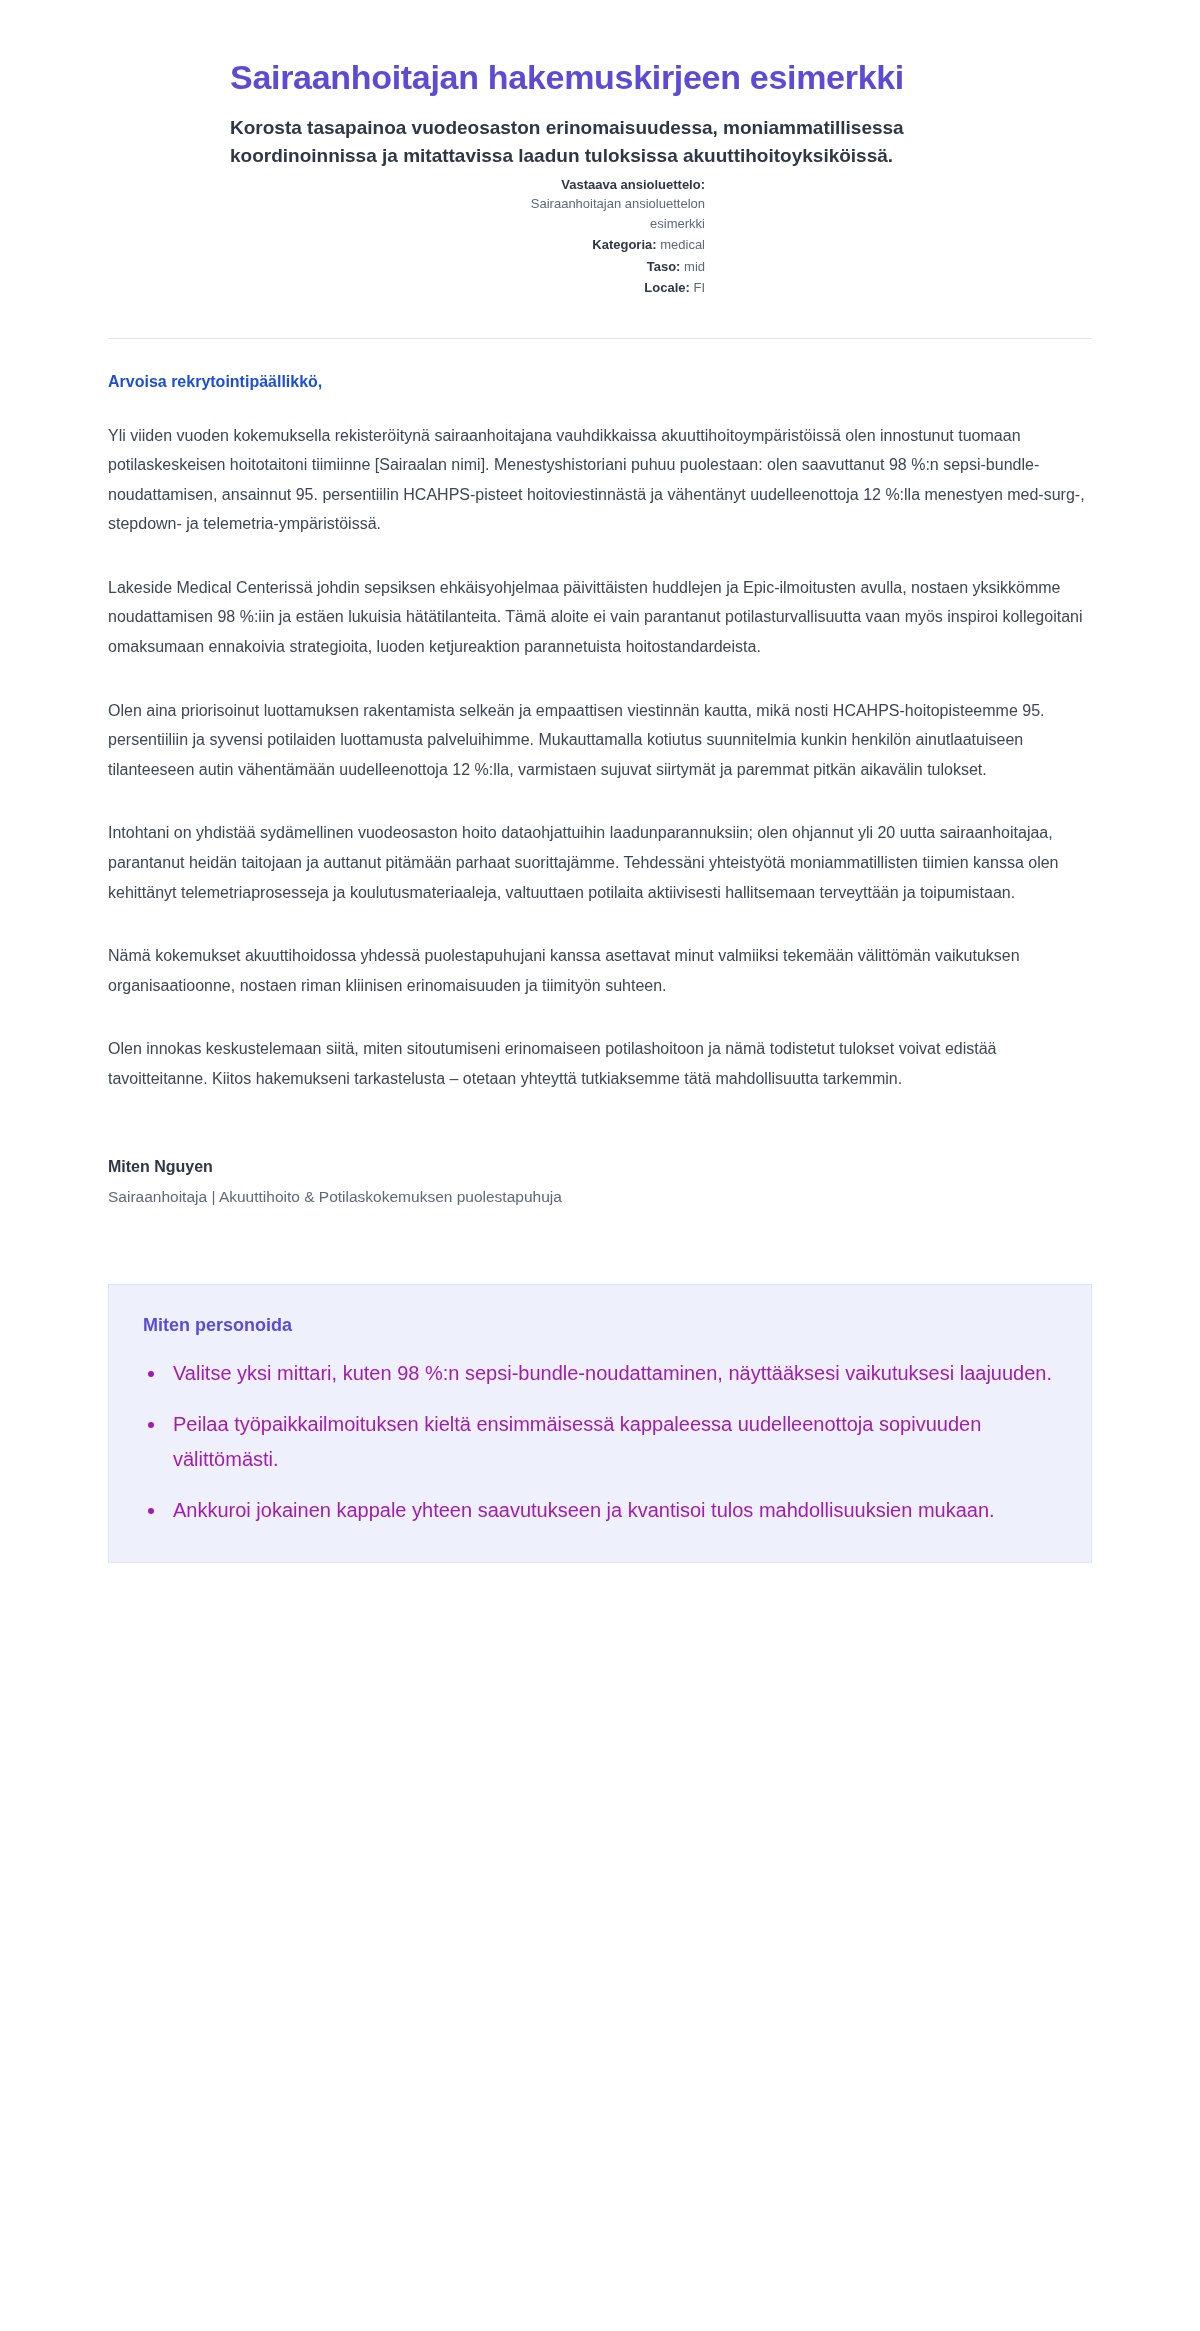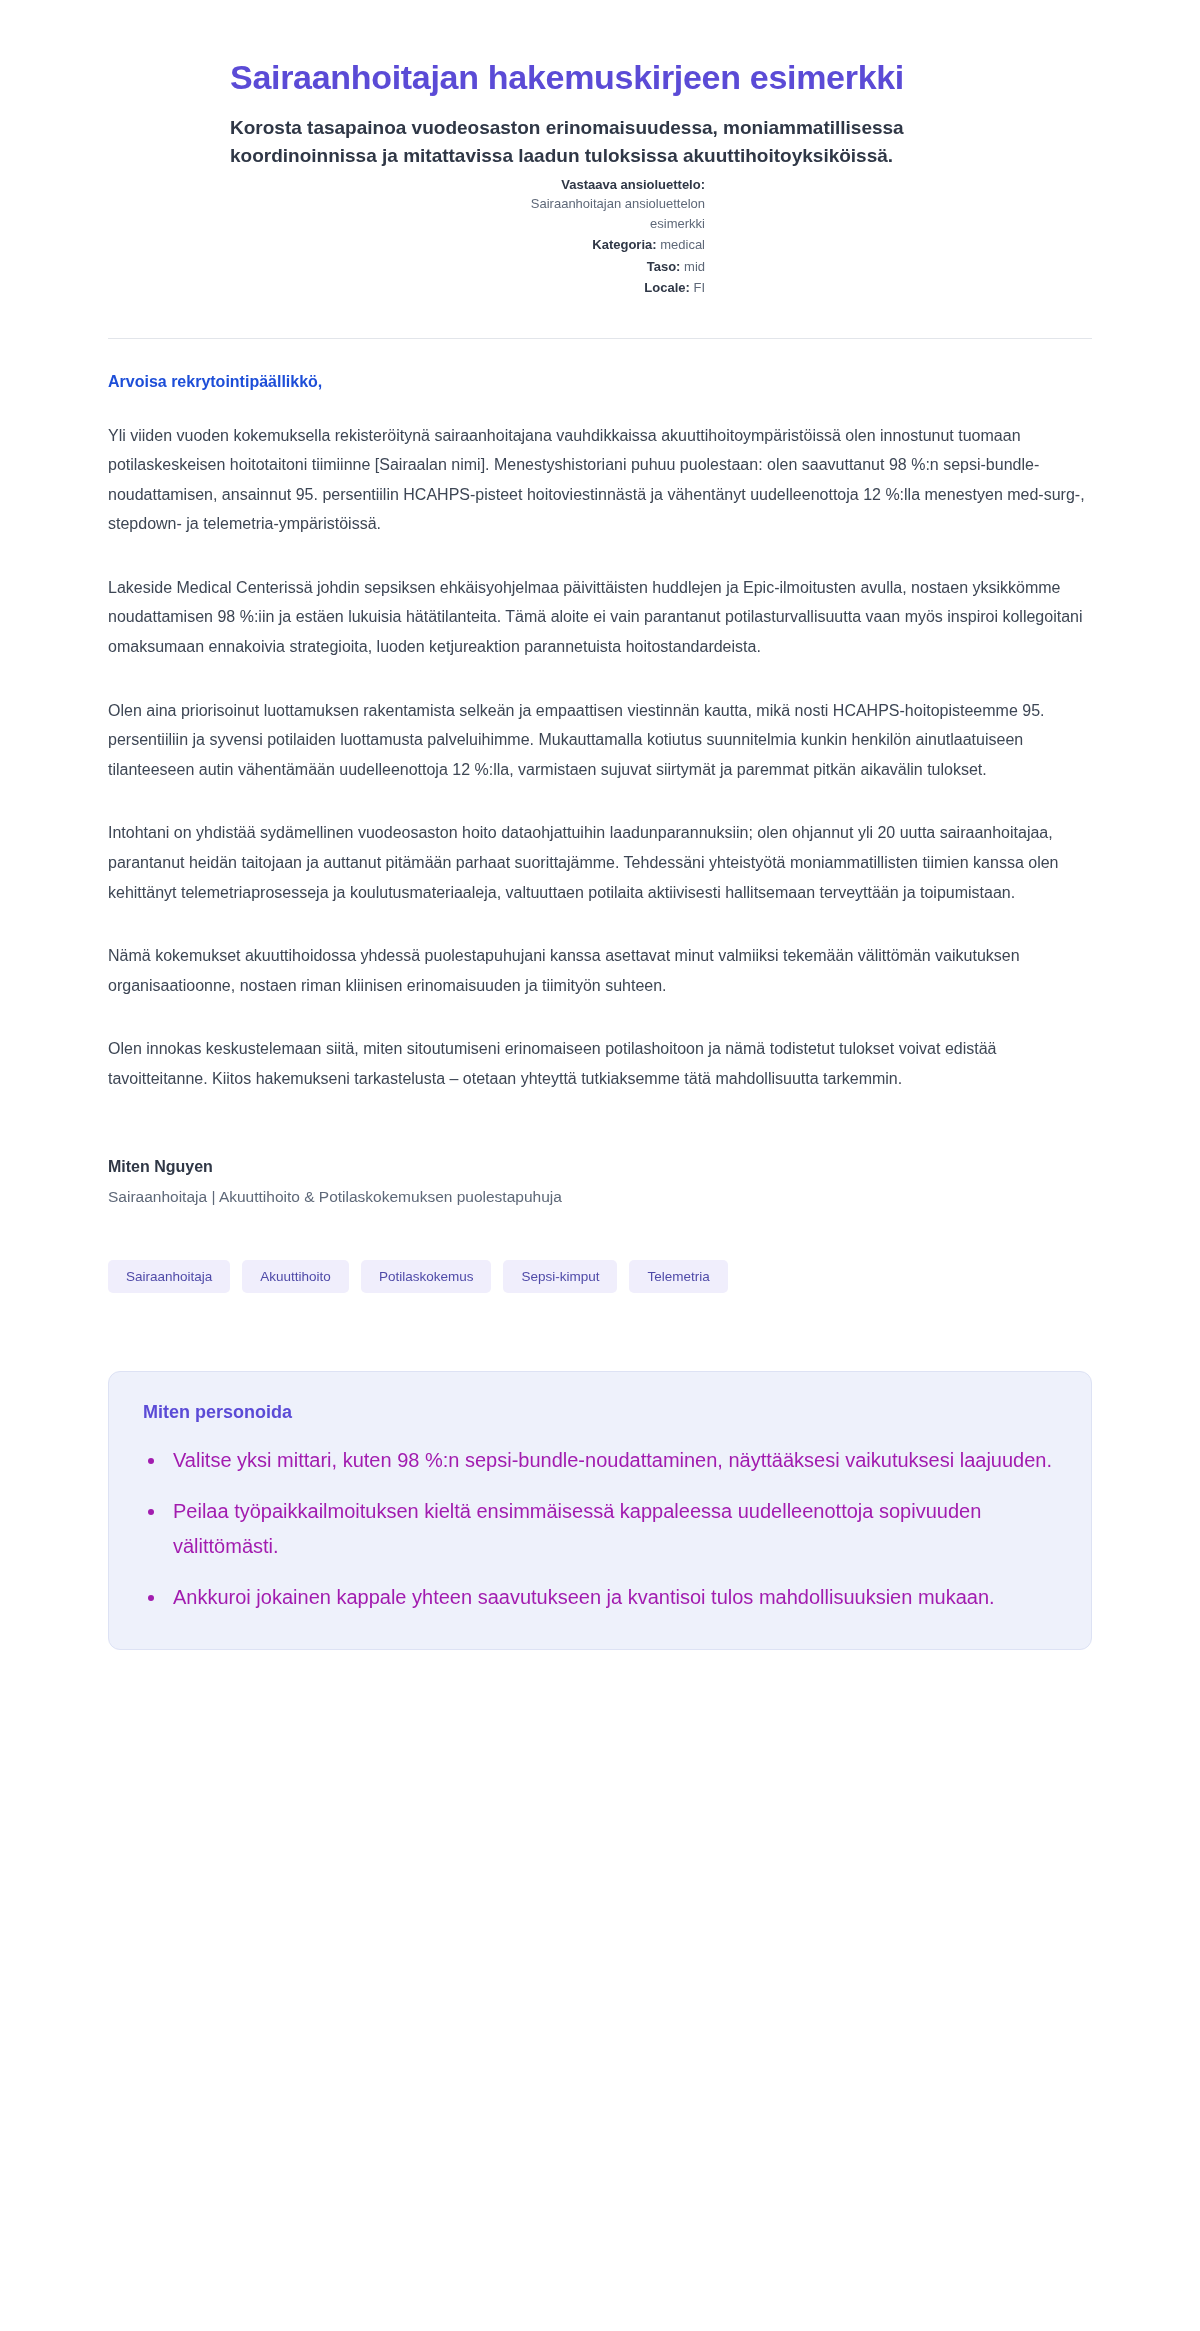--- a/index.html
+++ b/index.html
@@ -110,21 +110,21 @@
     font-size: 13.5px;
     padding: 9px 18px;
     border-radius: 5px;
     white-space: nowrap;
   }
   
   .tip-card {
     margin-top: 78px;
     background: #eef1fb;
     border: 1px solid #dde2f4;
-    border-radius: 12px;
+    border-radius: 0;
     padding: 30px 34px 34px 34px;
   }
   .tip-title {
     color: #5b4bd6;
     font-weight: bold;
     font-size: 18px;
     margin: 0 0 20px 0;
   }
   .tip-list {
     margin: 0;
@@ -180,27 +180,20 @@
     <p class="para">Intohtani on yhdistää sydämellinen vuodeosaston hoito dataohjattuihin laadunparannuksiin; olen ohjannut yli 20 uutta sairaanhoitajaa, parantanut heidän taitojaan ja auttanut pitämään parhaat suorittajämme. Tehdessäni yhteistyötä moniammatillisten tiimien kanssa olen kehittänyt telemetriaprosesseja ja koulutusmateriaaleja, valtuuttaen potilaita aktiivisesti hallitsemaan terveyttään ja toipumistaan.</p>
     <p class="para">Nämä kokemukset akuuttihoidossa yhdessä puolestapuhujani kanssa asettavat minut valmiiksi tekemään välittömän vaikutuksen organisaatioonne, nostaen riman kliinisen erinomaisuuden ja tiimityön suhteen.</p>
     <p class="para">Olen innokas keskustelemaan siitä, miten sitoutumiseni erinomaiseen potilashoitoon ja nämä todistetut tulokset voivat edistää tavoitteitanne. Kiitos hakemukseni tarkastelusta – otetaan yhteyttä tutkiaksemme tätä mahdollisuutta tarkemmin.</p>
 
     <div class="sign-off">
       <p class="sign-name">Miten Nguyen</p>
       <p class="sign-role">Sairaanhoitaja | Akuuttihoito &amp; Potilaskokemuksen puolestapuhuja</p>
     </div>
   </div>
 
-  <div class="tags">
-    <span class="tag">Sairaanhoitaja</span>
-    <span class="tag">Akuuttihoito</span>
-    <span class="tag">Potilaskokemus</span>
-    <span class="tag">Sepsi-kimput</span>
-    <span class="tag">Telemetria</span>
-  </div>
 
   <div class="tip-card">
     <h2 class="tip-title">Miten personoida</h2>
     <ul class="tip-list">
       <li>Valitse yksi mittari, kuten 98 %:n sepsi-bundle-noudattaminen, näyttääksesi vaikutuksesi laajuuden.</li>
       <li>Peilaa työpaikkailmoituksen kieltä ensimmäisessä kappaleessa uudelleenottoja sopivuuden välittömästi.</li>
       <li>Ankkuroi jokainen kappale yhteen saavutukseen ja kvantisoi tulos mahdollisuuksien mukaan.</li>
     </ul>
   </div>
 

